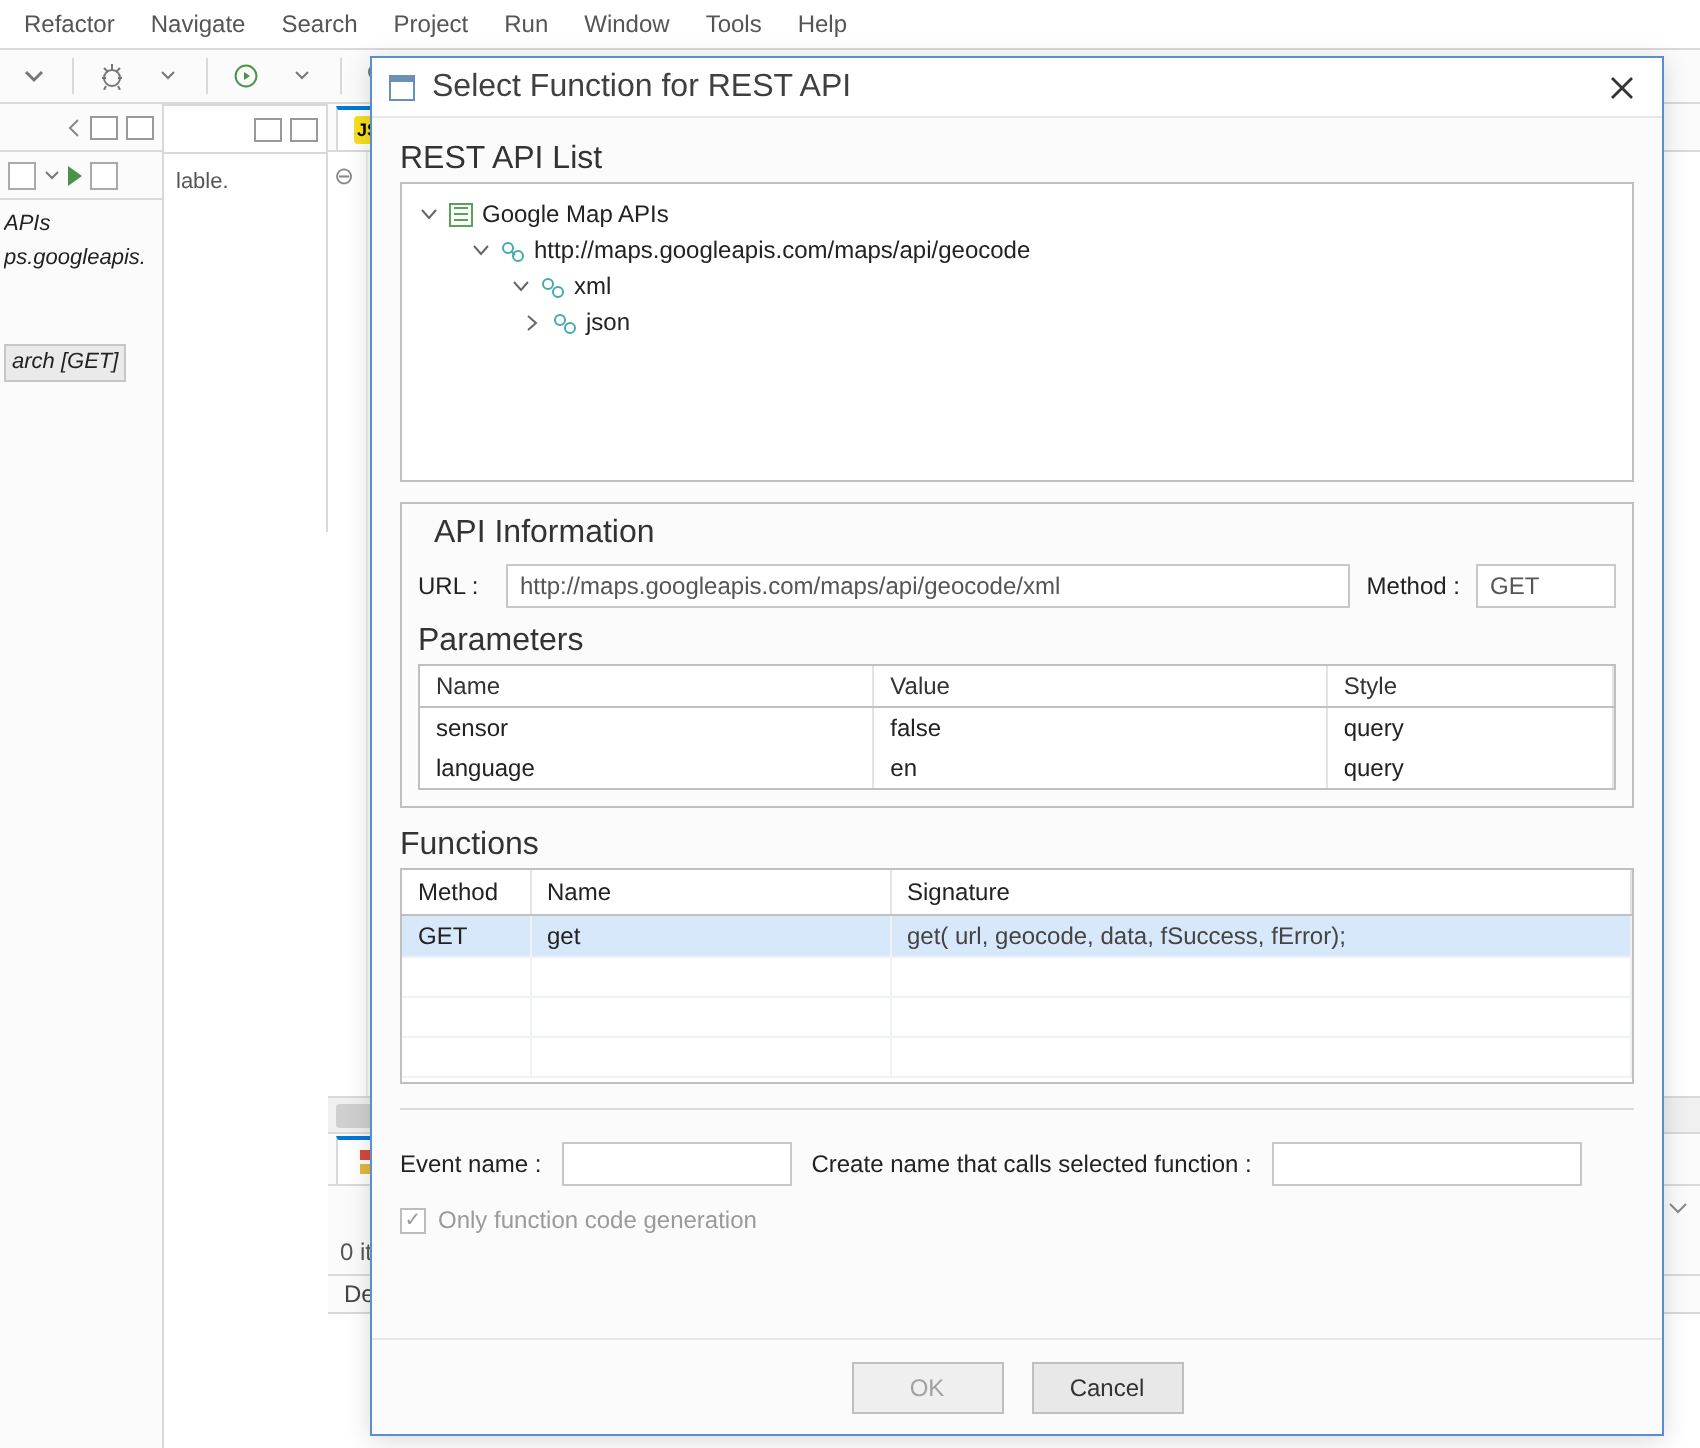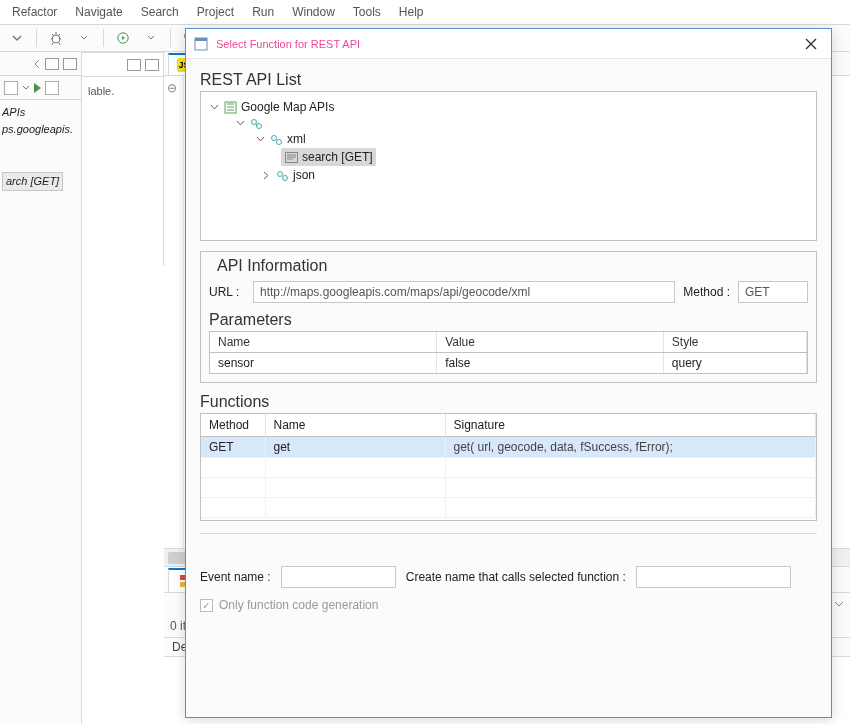--- a/index.html
+++ b/index.html
@@ -72,21 +72,21 @@
   .bottom-panel{height:160px;border-top:1px solid var(--border);display:flex;flex-direction:column;background:var(--panel);}
   .bp-tabs{height:26px;border-bottom:1px solid var(--border);display:flex;align-items:flex-end;padding-left:4px;}
   .bp-tab{height:24px;border:1px solid var(--border);border-bottom:none;border-top:2px solid var(--tab-blue);background:#fff;padding:0 10px;display:flex;align-items:center;gap:6px;color:var(--tab-blue);font-weight:600;}
   .bp-tools{height:22px;display:flex;align-items:center;justify-content:flex-end;padding:0 6px;gap:6px;color:#777;}
   .bp-status{padding:4px 6px;color:#555;}
   .bp-head{height:20px;border-top:1px solid var(--border);border-bottom:1px solid var(--border);display:flex;align-items:center;padding:0 8px;color:#444;}
 
   
   .dialog{position:absolute;left:185px;top:28px;width:647px;height:690px;background:#fff;border:1px solid var(--dialog-border);box-shadow:0 2px 12px rgba(0,0,0,.15);display:flex;flex-direction:column;}
   .dlg-title{height:30px;display:flex;align-items:center;padding:0 8px;gap:8px;border-bottom:1px solid #e6e6e6;}
-  .dlg-title .ttl{flex:1;font-size:11px;color:#ec4899;}
+  .dlg-title .ttl{flex:1;font-size:16px;color:#404040;}
   .dlg-close{width:24px;height:24px;display:flex;align-items:center;justify-content:center;cursor:pointer;}
   .dlg-body{flex:1;padding:12px 14px;display:flex;flex-direction:column;gap:10px;overflow:hidden;background:var(--panel);}
 
   .section-lbl{font-size:16px;color:#333;margin-bottom:2px;}
   .box{border:1px solid var(--border-dark);background:#fff;}
   .tree{height:150px;padding:6px 8px;overflow:auto;font-size:12px;line-height:18px;}
   .tree-row{display:flex;align-items:center;gap:4px;white-space:nowrap;}
   .ind1{padding-left:0;} .ind2{padding-left:26px;} .ind3{padding-left:46px;} .ind31{padding-left:52px;} .ind4{padding-left:72px;}
   .tw{width:10px;height:10px;display:flex;align-items:center;justify-content:center;color:#666;}
   .ticon{width:14px;height:14px;display:flex;align-items:center;justify-content:center;}
@@ -104,21 +104,21 @@
   .grid-wrap{border:1px solid var(--border-dark);background:#fff;}
   .params .grid td{border-bottom:0;}
 
   .funcs{height:108px;overflow:hidden;}
   .funcs table{width:100%;border-collapse:collapse;}
   .funcs th{text-align:left;padding:4px 8px;font-weight:400;border-bottom:1px solid var(--border-dark);border-right:1px solid #e4e4e4;background:#fff;}
   .funcs tr.sel td{background:var(--row-sel);}
   .funcs td{padding:3px 8px;border-right:1px solid #eef2f7;border-bottom:1px solid #eef2f7;height:20px;}
   .func-sig{color:#444;}
 
-  .form-row{display:flex;align-items:center;gap:10px;margin-top:20px;}
+  .form-row{display:flex;align-items:center;gap:10px;margin-top:4px;}
   .form-row .inp{flex:none;}
   .ev-inp{width:115px;} .fn-inp{width:155px;}
 
   .chk-row{display:flex;align-items:center;gap:6px;color:#9a9a9a;}
   .chk{width:13px;height:13px;border:1px solid #bdbdbd;background:#fff;display:flex;align-items:center;justify-content:center;color:#9a9a9a;font-size:10px;}
 
   .dlg-btns{height:48px;border-top:1px solid #e6e6e6;display:flex;align-items:center;justify-content:center;gap:14px;background:var(--panel);}
   .btn{width:76px;height:26px;border:1px solid #bfbfbf;background:var(--btn);display:flex;align-items:center;justify-content:center;color:#333;cursor:pointer;}
   .btn.disabled{color:#a0a0a0;background:#efefef;}
 
@@ -318,45 +318,35 @@
                   <path d="M1 2l3.5 4L8 2" stroke="#666" fill="none"></path>
                 </svg>
               </span>
             <span class="ticon icon">
                 <svg width="13" height="13">
                   <circle cx="4" cy="5" r="2.5" fill="none" stroke="#4aa"></circle>
                   <circle cx="9" cy="9" r="2.5" fill="none" stroke="#4aa"></circle>
                   <path d="M5.5 6.5l2 2" stroke="#4aa"></path>
                 </svg>
               </span>
+            <span>http://maps.googleapis.com/maps/api/geocode</span>
           </div>
           <div class="tree-row ind3">
             <span class="tw icon">
                 <svg width="9" height="9">
                   <path d="M1 2l3.5 4L8 2" stroke="#666" fill="none"></path>
                 </svg>
               </span>
             <span class="ticon icon">
                 <svg width="13" height="13">
                   <circle cx="4" cy="5" r="2.5" fill="none" stroke="#4aa"></circle>
                   <circle cx="9" cy="9" r="2.5" fill="none" stroke="#4aa"></circle>
                 </svg>
               </span>
             <span>xml</span>
-          </div>
-          <div class="tree-row ind4">
-            <span class="tree-sel">
-              <span class="ticon icon">
-                  <svg width="13" height="11">
-                    <rect x="0.5" y="0.5" width="12" height="10" fill="none" stroke="#888"></rect>
-                    <path d="M2 3h9M2 5h9M2 7h6" stroke="#888"></path>
-                  </svg>
-                </span>
-              <span>search [GET]</span>
-            </span>
           </div>
           <div class="tree-row ind31">
             <span class="tw icon">
                 <svg width="9" height="9">
                   <path d="M2 1l4 3.5L2 8" stroke="#666" fill="none"></path>
                 </svg>
               </span>
             <span class="ticon icon">
                 <svg width="13" height="13">
                   <circle cx="4" cy="5" r="2.5" fill="none" stroke="#4aa"></circle>
@@ -384,20 +374,25 @@
                 <tr>
               <th style="width:38%">Name</th>
               <th style="width:38%">Value</th>
               <th>Style</th>
             </tr>
               </thead>
             <tbody>
               <tr>
                   <td>sensor</td>
                   <td>false</td>
+                  <td>query</td>
+                </tr>
+              <tr>
+                  <td>language</td>
+                  <td>en</td>
                   <td>query</td>
                 </tr>
             </tbody>
           </table>
         </div>
       </div>
 
       <div>
         <div class="section-lbl">Functions</div>
         <div class="grid-wrap funcs">
@@ -443,15 +438,19 @@
         <label>Create name that calls selected function :</label>
         <div class="inp fn-inp"></div>
       </div>
 
       <div class="chk-row">
         <span class="chk">✓</span>
         <span>Only function code generation</span>
       </div>
     </div>
 
+    <div class="dlg-btns">
+      <div class="btn disabled">OK</div>
+      <div class="btn">Cancel</div>
+    </div>
   </div>
 
 </div>
 
 </body></html>

